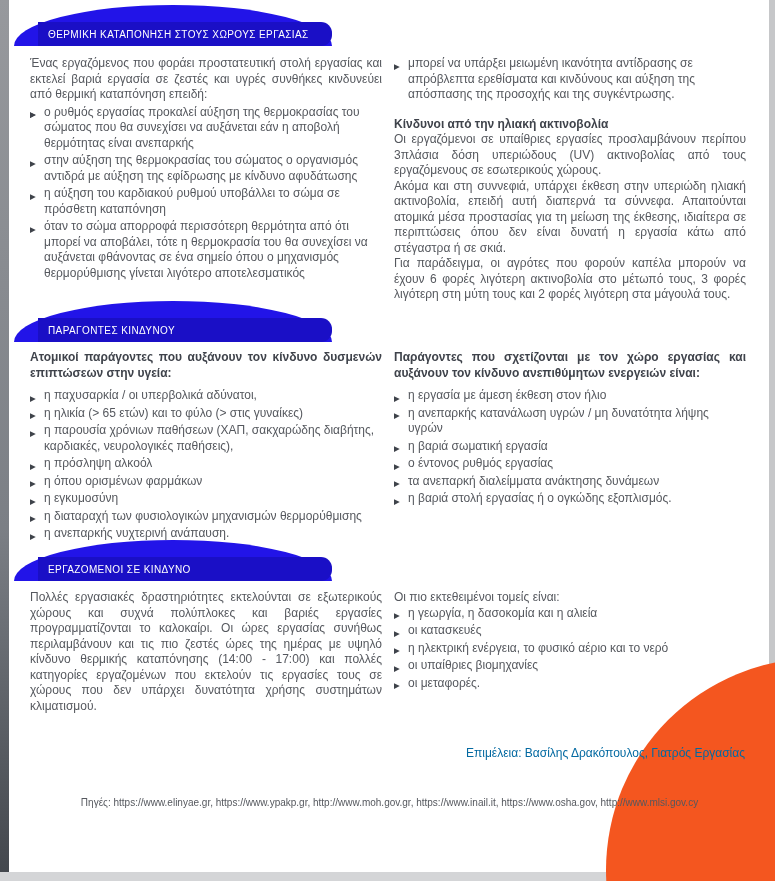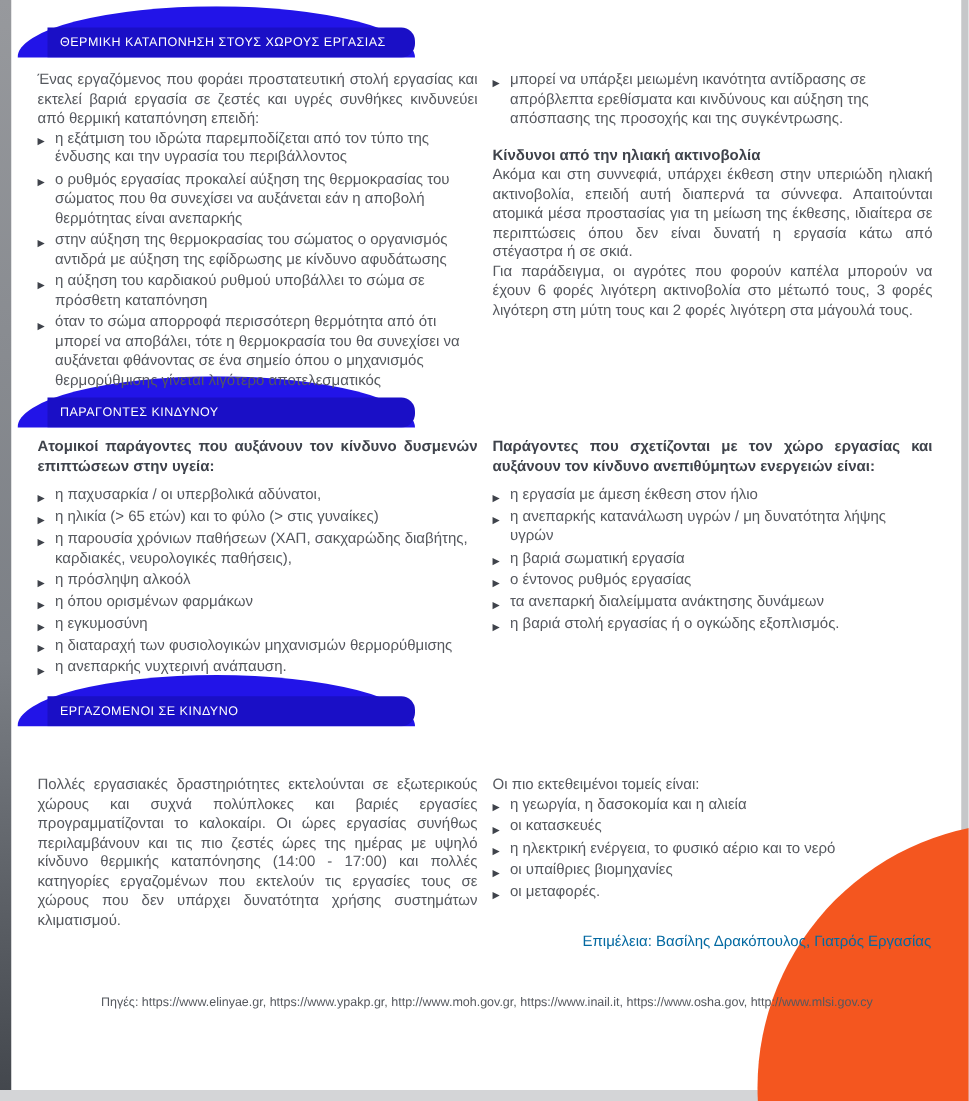--- a/index.html
+++ b/index.html
@@ -59,32 +59,33 @@
   <div class="dome" style="top:5px;">
     <div class="dome-band">
       <span class="dome-title">ΘΕΡΜΙΚΗ ΚΑΤΑΠΟΝΗΣΗ ΣΤΟΥΣ ΧΩΡΟΥΣ ΕΡΓΑΣΙΑΣ</span>
     </div>
   </div>
 
   <div class="row" style="top:56px;">
     <div class="col">
       <p class="para">Ένας εργαζόμενος που φοράει προστατευτική στολή εργασίας και εκτελεί βαριά εργασία σε ζεστές και υγρές συνθήκες κινδυνεύει από θερμική καταπόνηση επειδή:</p>
       <ul class="bullets">
-        <li><span class="bm">▶</span><span>η εξάτμιση του ιδρώτα παρεμποδίζεται από τον τύπο της ένδυσης και την υγρασία του περιβάλλοντος</span></li>
+        <li><span class="bm">▶</span></li>
         <li><span class="bm">▶</span><span>ο ρυθμός εργασίας προκαλεί αύξηση της θερμοκρασίας του σώματος που θα συνεχίσει να αυξάνεται εάν η αποβολή θερμότητας είναι ανεπαρκής</span></li>
         <li><span class="bm">▶</span><span>στην αύξηση της θερμοκρασίας του σώματος ο οργανισμός αντιδρά με αύξηση της εφίδρωσης με κίνδυνο αφυδάτωσης</span></li>
         <li><span class="bm">▶</span><span>η αύξηση του καρδιακού ρυθμού υποβάλλει το σώμα σε πρόσθετη καταπόνηση</span></li>
         <li><span class="bm">▶</span><span>όταν το σώμα απορροφά περισσότερη θερμότητα από ότι μπορεί να αποβάλει, τότε η θερμοκρασία του θα συνεχίσει να αυξάνεται φθάνοντας σε ένα σημείο όπου ο μηχανισμός θερμορύθμισης γίνεται λιγότερο αποτελεσματικός</span></li>
       </ul>
     </div>
     <div class="col">
       <ul class="bullets">
         <li><span class="bm">▶</span><span>μπορεί να υπάρξει μειωμένη ικανότητα αντίδρασης σε απρόβλεπτα ερεθίσματα και κινδύνους και αύξηση της απόσπασης της προσοχής και της συγκέντρωσης.</span></li>
       </ul>
       <p class="subhead">Κίνδυνοι από την ηλιακή ακτινοβολία</p>
+      <p class="para">Οι εργαζόμενοι σε υπαίθριες εργασίες προσλαμβάνουν περίπου 3πλάσια δόση υπεριώδους (UV) ακτινοβολίας από τους εργαζόμενους σε εσωτερικούς χώρους.</p>
       <p class="para">Ακόμα και στη συννεφιά, υπάρχει έκθεση στην υπεριώδη ηλιακή ακτινοβολία, επειδή αυτή διαπερνά τα σύννεφα. Απαιτούνται ατομικά μέσα προστασίας για τη μείωση της έκθεσης, ιδιαίτερα σε περιπτώσεις όπου δεν είναι δυνατή η εργασία κάτω από στέγαστρα ή σε σκιά.</p>
       <p class="para">Για παράδειγμα, οι αγρότες που φορούν καπέλα μπορούν να έχουν 6 φορές λιγότερη ακτινοβολία στο μέτωπό τους, 3 φορές λιγότερη στη μύτη τους και 2 φορές λιγότερη στα μάγουλά τους.</p>
     </div>
   </div>
 
   <div class="dome" style="top:301px;">
     <div class="dome-band">
       <span class="dome-title">ΠΑΡΑΓΟΝΤΕΣ ΚΙΝΔΥΝΟΥ</span>
     </div>
   </div>
@@ -115,21 +116,21 @@
       </ul>
     </div>
   </div>
 
   <div class="dome" style="top:540px;">
     <div class="dome-band">
       <span class="dome-title">ΕΡΓΑΖΟΜΕΝΟΙ ΣΕ ΚΙΝΔΥΝΟ</span>
     </div>
   </div>
 
-  <div class="row" style="top:590px;margin-top:30px;">
+  <div class="row" style="top:590px;">
     <div class="col">
       <p class="para">Πολλές εργασιακές δραστηριότητες εκτελούνται σε εξωτερικούς χώρους και συχνά πολύπλοκες και βαριές εργασίες προγραμματίζονται το καλοκαίρι. Οι ώρες εργασίας συνήθως περιλαμβάνουν και τις πιο ζεστές ώρες της ημέρας με υψηλό κίνδυνο θερμικής καταπόνησης (14:00 - 17:00) και πολλές κατηγορίες εργαζομένων που εκτελούν τις εργασίες τους σε χώρους που δεν υπάρχει δυνατότητα χρήσης συστημάτων κλιματισμού.</p>
     </div>
     <div class="col">
       <p class="para" style="text-align:left;">Οι πιο εκτεθειμένοι τομείς είναι:</p>
       <ul class="bullets">
         <li><span class="bm">▶</span><span>η γεωργία, η δασοκομία και η αλιεία</span></li>
         <li><span class="bm">▶</span><span>οι κατασκευές</span></li>
         <li><span class="bm">▶</span><span>η ηλεκτρική ενέργεια, το φυσικό αέριο και το νερό</span></li>
         <li><span class="bm">▶</span><span>οι υπαίθριες βιομηχανίες</span></li>

